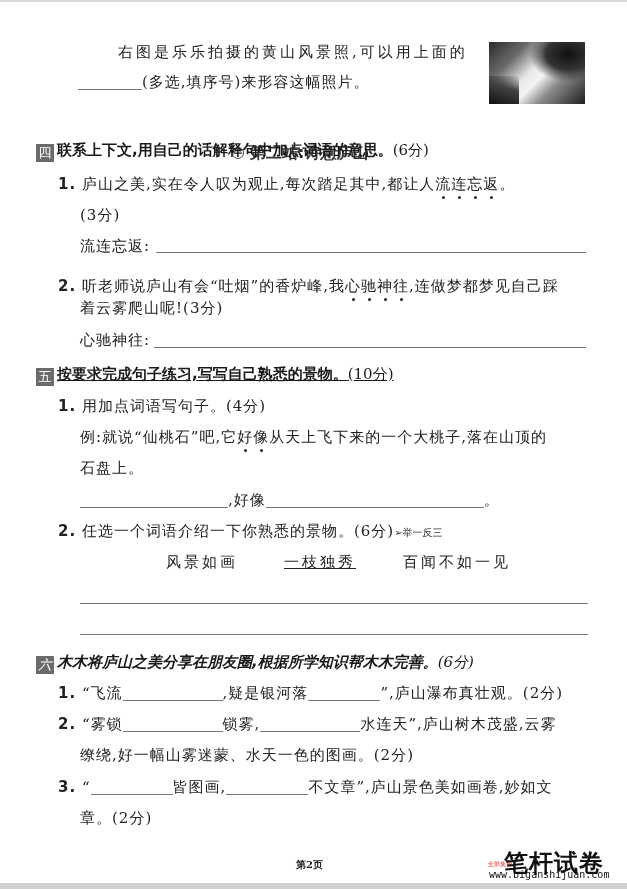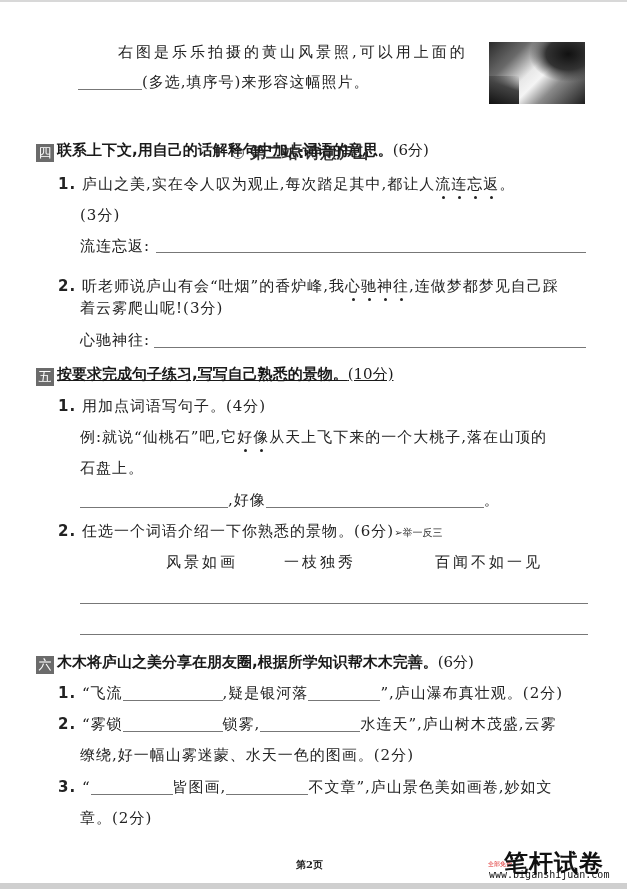--- a/index.html
+++ b/index.html
@@ -53,26 +53,26 @@
 
 <div class="h" style="left:36px;top:364px;text-decoration:underline;"><span class="badge">五</span><span>按要求完成句子练习,写写自己熟悉的景物。</span><span class="sc">(10分)</span></div>
 
 <div class="t" style="left:58px;top:396px;"><span class="num">1.</span> <span>用加点词语写句子。(4分)</span></div>
 <div class="t" style="left:80px;top:427px;"><span>例:就说“仙桃石”吧,它</span><span class="dot">好</span><span class="dot">像</span><span>从天上飞下来的一个大桃子,落在山顶的</span></div>
 <div class="t" style="left:80px;top:458px;">石盘上。</div>
 <div class="t" style="left:80px;top:490px;"><span class="blank" style="width:148px;"></span><span>,好像</span><span class="blank" style="width:218px;"></span><span>。</span></div>
 
 <div class="t" style="left:58px;top:521px;"><span class="num">2.</span> <span>任选一个词语介绍一下你熟悉的景物。(6分)</span><span class="tag">➢举一反三</span></div>
 <div class="t" style="left:166px;top:552px;letter-spacing:3px;">风景如画</div>
-<div class="t" style="left:284px;top:552px;letter-spacing:3px;">一枝独秀</div>
-<div class="t" style="left:403px;top:552px;letter-spacing:3px;margin-left:32px;">百闻不如一见</div>
+<div class="t" style="left:284px;top:552px;letter-spacing:3px;text-decoration:underline;">一枝独秀</div>
+<div class="t" style="left:403px;top:552px;letter-spacing:3px;">百闻不如一见</div>
 <div class="line" style="left:80px;top:603px;width:508px;"></div>
 <div class="line" style="left:80px;top:634px;width:508px;"></div>
 
-<div class="h" style="left:36px;top:652px;"><span class="badge">六</span><span>木木将庐山之美分享在朋友圈,根据所学知识帮木木完善。</span><span class="sc">(6分)</span></div>
+<div class="h" style="left:36px;top:652px;font-style:italic;"><span class="badge">六</span><span>木木将庐山之美分享在朋友圈,根据所学知识帮木木完善。</span><span class="sc">(6分)</span></div>
 
 <div class="t" style="left:58px;top:683px;"><span class="num">1.</span> <span>“飞流</span><span class="blank" style="width:100px;"></span><span>,疑是银河落</span><span class="blank" style="width:72px;"></span><span>”,庐山瀑布真壮观。(2分)</span></div>
 
 <div class="t" style="left:58px;top:714px;"><span class="num">2.</span> <span>“雾锁</span><span class="blank" style="width:100px;"></span><span>锁雾,</span><span class="blank" style="width:100px;"></span><span>水连天”,庐山树木茂盛,云雾</span></div>
 <div class="t" style="left:80px;top:745px;">缭绕,好一幅山雾迷蒙、水天一色的图画。(2分)</div>
 
 <div class="t" style="left:58px;top:777px;"><span class="num">3.</span> <span>“</span><span class="blank" style="width:82px;"></span><span>皆图画,</span><span class="blank" style="width:82px;"></span><span>不文章”,庐山景色美如画卷,妙如文</span></div>
 <div class="t" style="left:80px;top:808px;">章。(2分)</div>
 
 <div class="pagenum">第2页</div>

